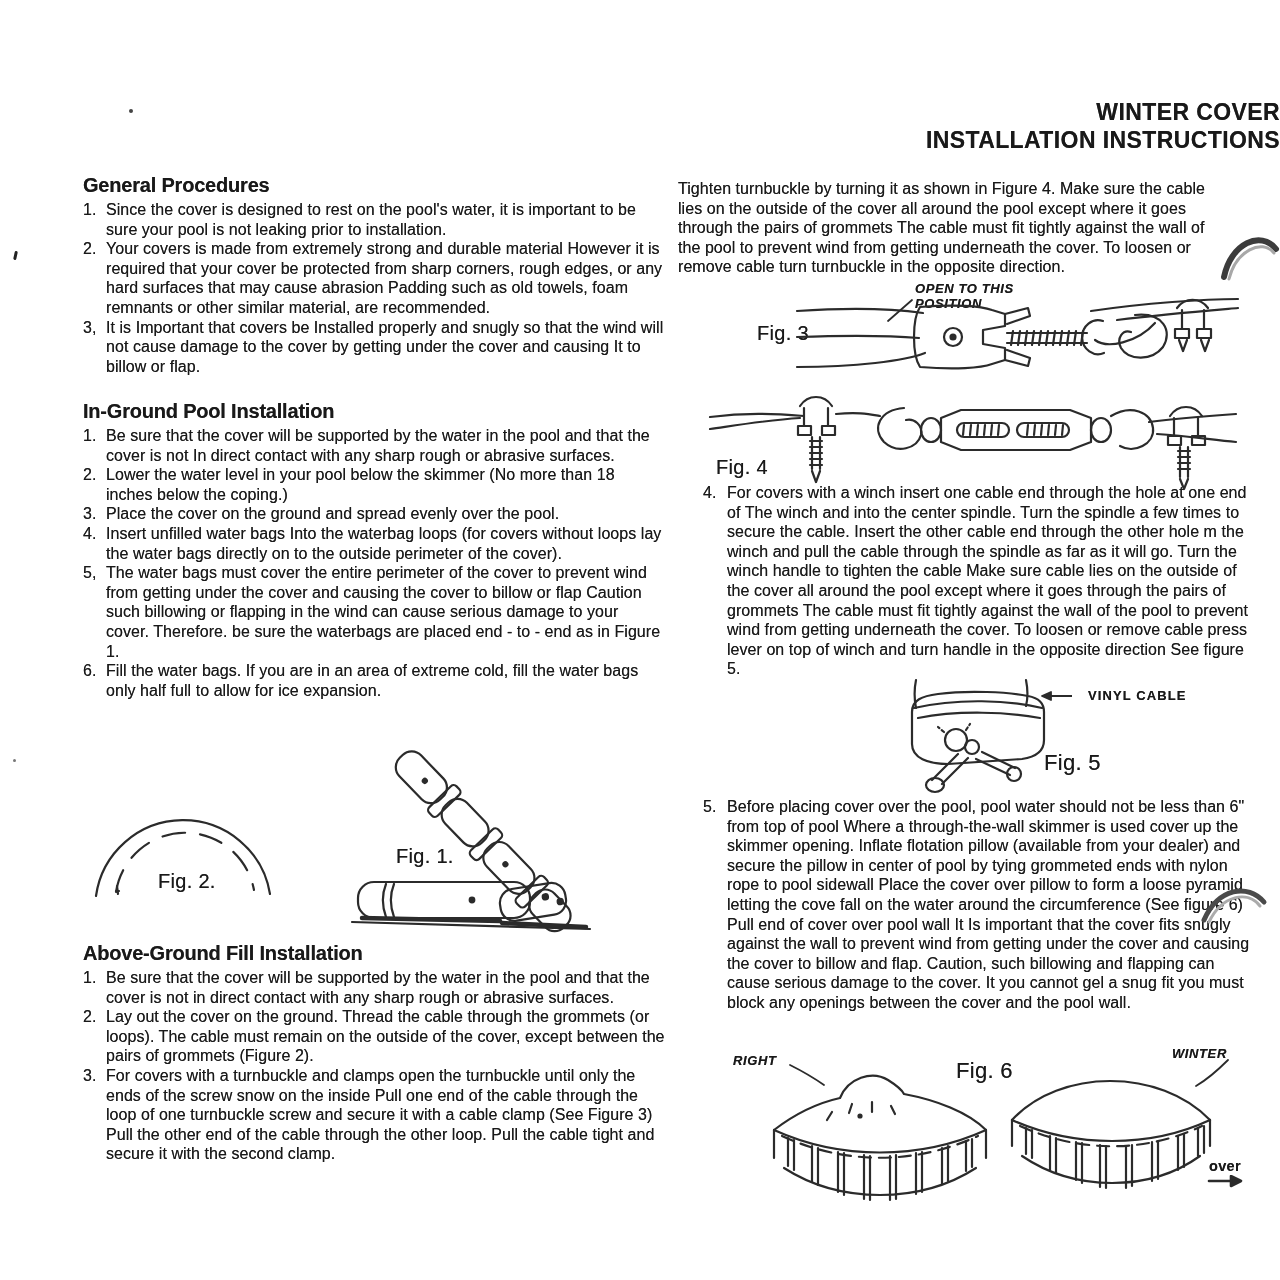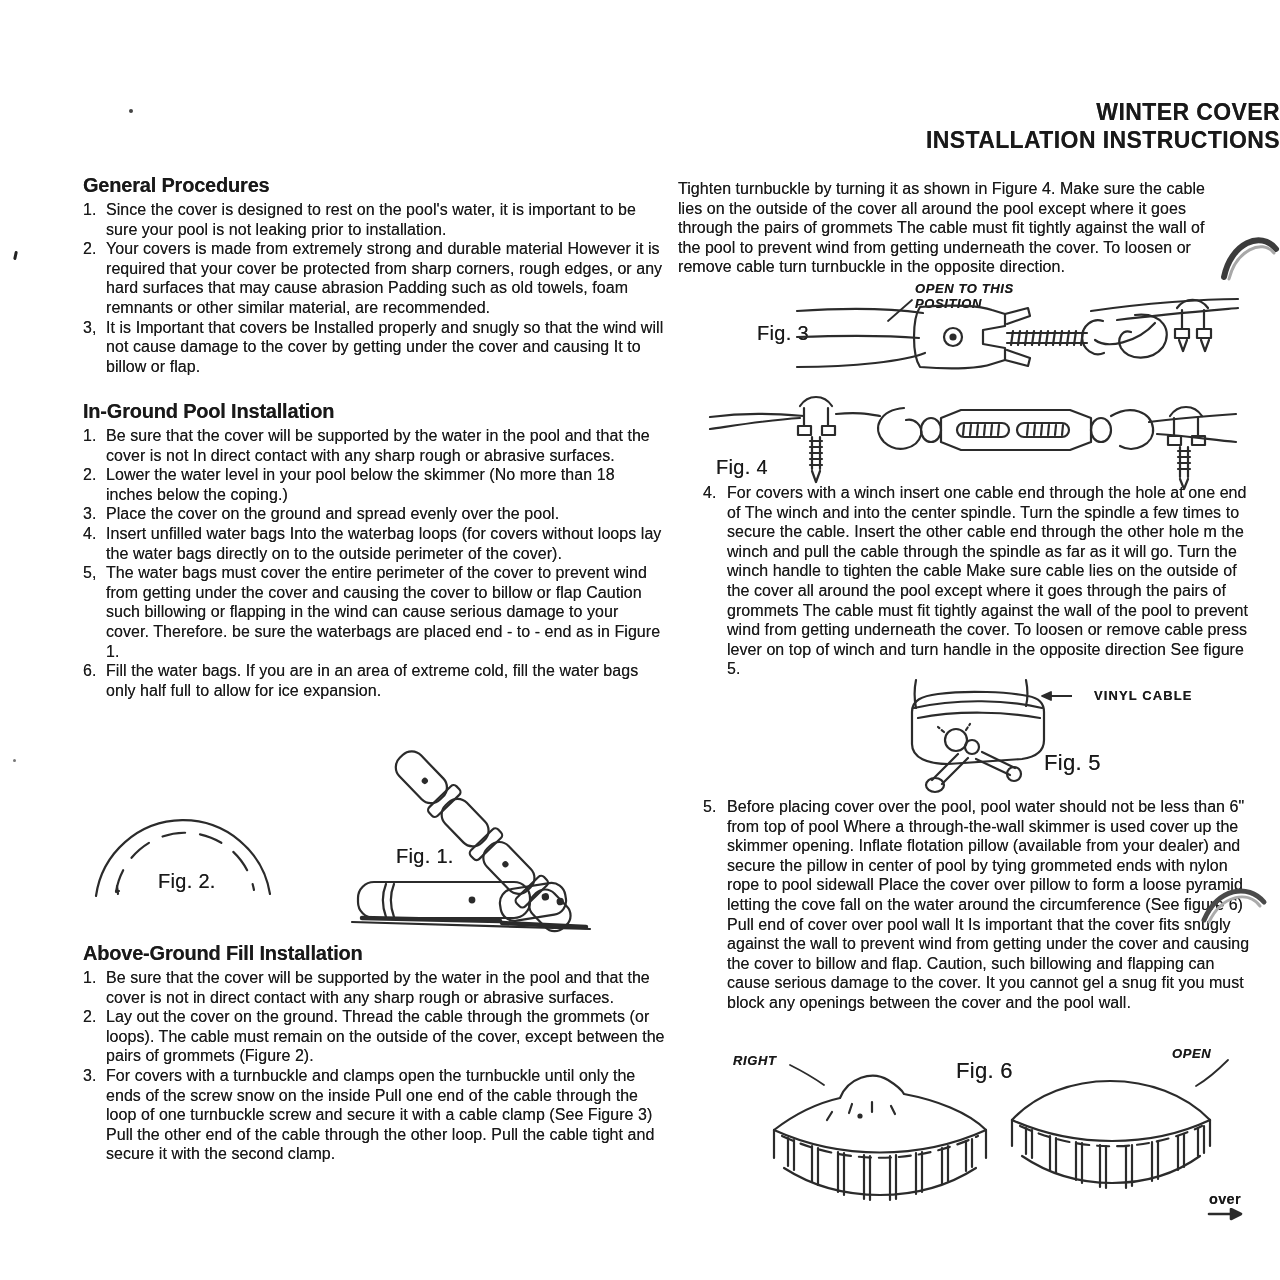--- a/index.html
+++ b/index.html
@@ -16,21 +16,21 @@
   .heading{font-weight:bold;font-size:20px;letter-spacing:-.2px;margin:0 0 3px 0;line-height:23px;}
   .item{display:flex;align-items:flex-start;}
   .num{flex:none;width:23px;}
   .sec.right .num{width:24px;}
   .itxt{flex:1;}
   .para{font-size:16px;line-height:19.6px;letter-spacing:.05px;}
   .figlabel{font-size:20px;letter-spacing:.3px;}
   .figlabel.big{font-size:22px;}
   .annot{font-style:italic;font-weight:bold;font-size:13px;line-height:15px;letter-spacing:.6px;}
   .annot.caps{letter-spacing:1.1px;}
-  .overlbl{font-weight:bold;font-size:14.5px;letter-spacing:.3px;margin-top:33px;}
+  .overlbl{font-weight:bold;font-size:14.5px;letter-spacing:.3px;}
   svg.line{stroke:#2b2b2b;fill:none;stroke-width:2.2;stroke-linecap:round;stroke-linejoin:round;}
   svg.thin{stroke-width:1.8;}
   .speck1{left:14px;top:251px;width:3px;height:9px;background:#222;border-radius:2px;transform:rotate(12deg);}
   .speck2{left:129px;top:109px;width:4px;height:4px;background:#444;border-radius:50%;}
   .speck3{left:13px;top:759px;width:3px;height:3px;background:#777;border-radius:50%;}
 </style>
 </head>
 <body>
 
 <div class="abs title" style="top:98px;">
@@ -202,42 +202,42 @@
   <path d="M16,30 C60,20 110,22 144,30"></path>
   <path d="M20,40 C60,32 110,34 142,40"></path>
   <circle cx="58" cy="62" r="11"></circle>
   <circle cx="74" cy="69" r="7"></circle>
   <path d="M46,54 l-6,-5 M68,52 l4,-6" stroke-dasharray="3 3"></path>
   <path d="M60,76 L34,102 M70,80 L44,106"></path>
   <ellipse cx="37" cy="107" rx="9" ry="7"></ellipse>
   <path d="M78,81 L112,97 M84,74 L117,90"></path>
   <circle cx="116" cy="96" r="7"></circle>
 </svg>
-<div class="abs" style="left:1040px;top:688px;display:flex;align-items:center;gap:22px;">
+<div class="abs" style="left:1040px;top:688px;display:flex;align-items:center;gap:16px;">
   <svg class="line thin" width="32" height="10" viewBox="0 0 32 10">
     <path d="M32,5 H10"></path>
       <path d="M11,1 L2,5 L11,9 Z" fill="#2b2b2b"></path>
   </svg>
   <span class="annot caps" style="font-style:normal;">VINYL CABLE</span>
 </div>
 <div class="abs figlabel big" style="left:1044px;top:750px;">Fig. 5</div>
 
 <div class="abs sec right" style="left:668px;top:797px;">
   <div class="item">
     <span class="num">5.</span>
     <span class="itxt">Before placing cover over the pool, pool water should not be less than 6" from top of pool Where a through-the-wall skimmer is used cover up the skimmer opening. Inflate flotation pillow (available from your dealer) and secure the pillow in center of pool by tying grommeted ends with nylon rope to pool sidewall Place the cover over pillow to form a loose pyramid letting the cove fall on the water around the circumference (See figure 6) Pull end of cover over pool wall It Is important that the cover fits snugly against the wall to prevent wind from getting under the cover and causing the cover to billow and flap. Caution, such billowing and flapping can cause serious damage to the cover. It you cannot gel a snug fit you must block any openings between the cover and the pool wall.</span>
   </div>
 </div>
 
 <div class="abs annot" style="left:733px;top:1053px;">RIGHT</div>
 <svg class="abs line thin" style="left:788px;top:1061px;" width="38" height="26" viewBox="0 0 38 26">
   <path d="M2,4 C14,10 26,17 36,24"></path>
 </svg>
 <div class="abs figlabel big" style="left:956px;top:1058px;">Fig. 6</div>
-<div class="abs annot" style="left:1172px;top:1046px;">OPEN</div>
+<div class="abs annot" style="left:1172px;top:1046px;">WINTER</div>
 <svg class="abs line thin" style="left:1192px;top:1058px;" width="38" height="30" viewBox="0 0 38 30">
   <path d="M36,2 C26,12 16,21 4,28"></path>
 </svg>
 
 <svg class="abs line" style="left:760px;top:1064px;" width="240" height="150" viewBox="0 0 240 150">
   <path d="M14,66 C40,46 62,38 80,34 C88,14 112,6 128,16 C136,21 142,26 144,30 C176,36 208,48 226,66"></path>
   <path d="M92,40 l-3,9 M112,38 l0,10 M131,42 l4,8 M72,48 l-5,8"></path>
   <circle cx="100" cy="52" r="1.5" fill="#2b2b2b"></circle>
   <path d="M14,66 C80,96 160,96 226,66"></path>
   <path d="M22,72 C85,101 155,101 218,72" stroke-dasharray="12 8"></path>

